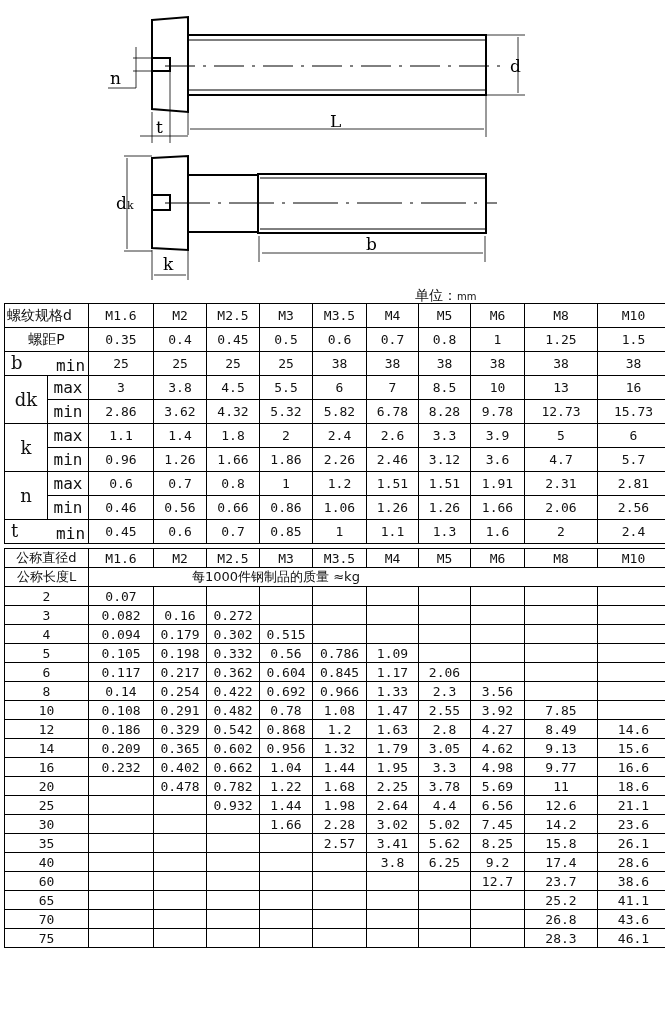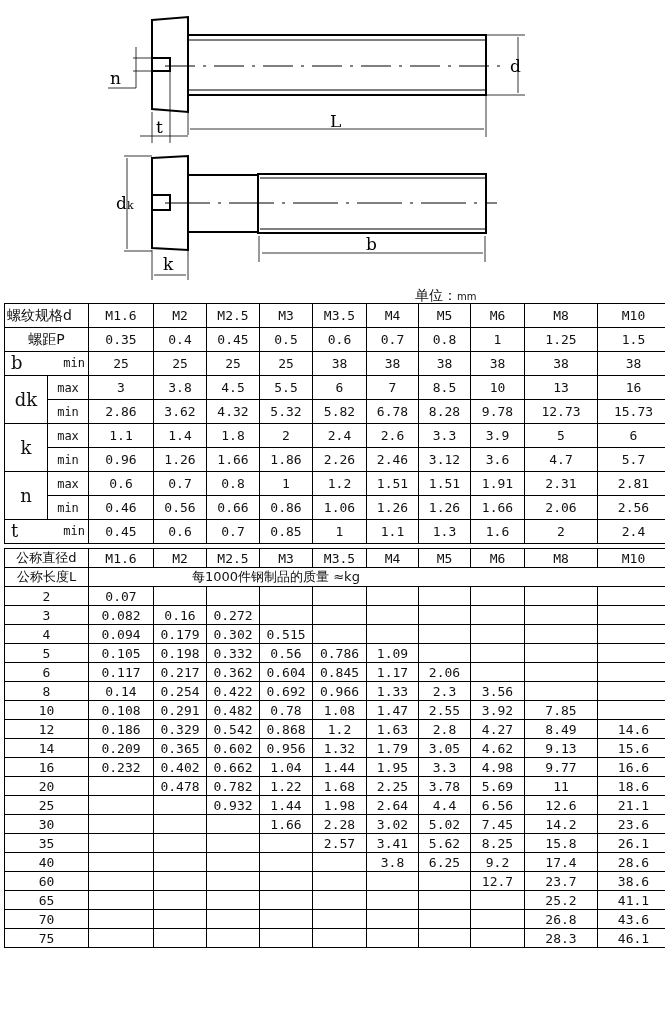--- a/index.html
+++ b/index.html
@@ -10,21 +10,21 @@
   .unit small { font-size: 10px; }
   table { border-collapse: collapse; position: absolute; left: 4px; table-layout: fixed; }
   td { border: 1px solid #000; padding: 0; text-align: center; font-size: 13px; white-space: nowrap; overflow: hidden; }
   #t1 { top: 303px; width: 665px; }
   #t1 td { height: 23px; }
   #t2 { top: 548px; width: 665px; }
   #t2 td { height: 18px; font-size: 13px; }
   .hdr-left { font-family: "DejaVu Sans", sans-serif; text-align: left; padding-left: 2px; font-size: 14px; }
   .sym { font-family: "DejaVu Serif", serif; font-size: 18px; text-align: left; padding-left: 4px; }
   .sym-c { font-family: "DejaVu Serif", serif; font-size: 18px; }
-  .lim { font-size: 12px; }
+  .lim { font-size: 16px; }
   .cn { font-family: "DejaVu Sans", sans-serif; font-size: 12px; margin-left: 9px; }
   #t2 .mass-title { text-align: left; padding-left: 103px; font-family: "DejaVu Sans", sans-serif; font-size: 13px; }
 </style>
 </head>
 <body>
 
 <svg class="drawing" viewBox="0 0 665 290" xmlns="http://www.w3.org/2000/svg">
   <g stroke="#000" fill="none">
 
     <path d="M152,20 L188,17 L188,112 L152,109 Z" stroke-width="2"></path>

